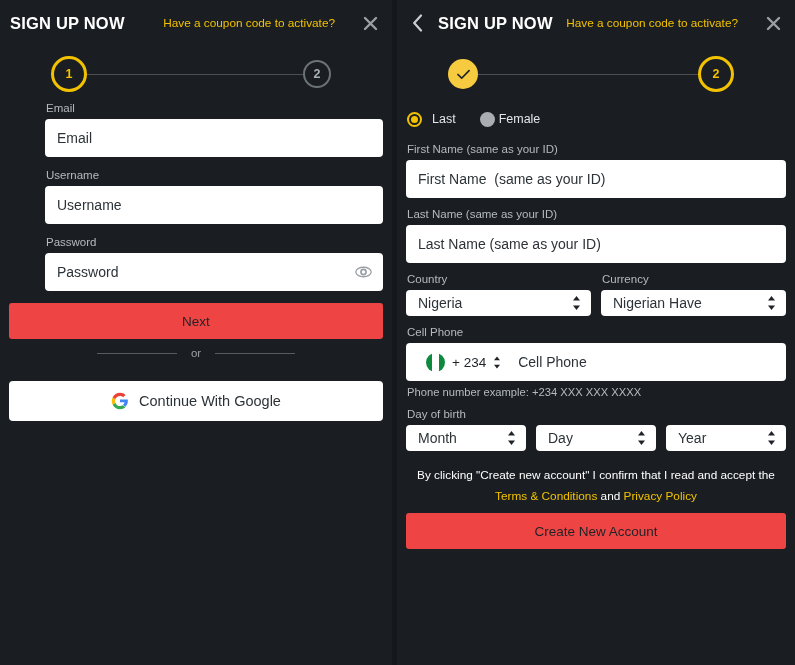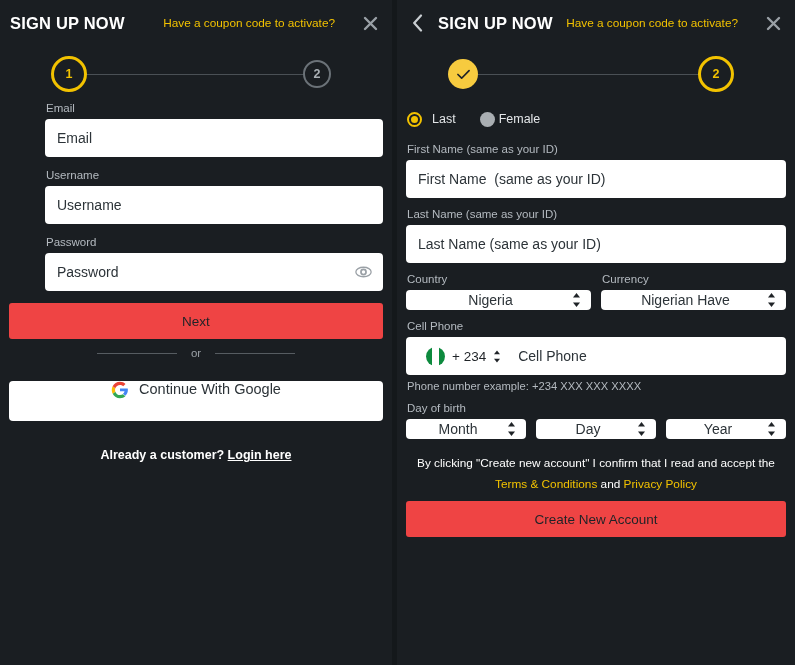--- a/index.html
+++ b/index.html
@@ -143,21 +143,21 @@
   .btn-white {
     width: 100%;
     height: 40px;
     background: #ffffff;
     color: #2c3338;
     border: none;
     border-radius: 4px;
     font-family: "Liberation Sans", sans-serif;
     font-size: 14.5px;
     cursor: pointer;
-    display: flex; align-items: flex-start; justify-content: center;
+    display: flex; align-items: center; justify-content: center;
     gap: 10px;
   }
 
   
   .or-row {
     display: flex;
     align-items: center;
     justify-content: center;
     gap: 14px;
     margin: 8px 0 22px;
@@ -196,32 +196,31 @@
     width: 7px; height: 7px; border-radius: 50%;
     background: #f2c200; display: block;
   }
   .radio-off { background: #a9aeb2; }
   .gender-label { font-size: 12.5px; color: #e3e6e8; margin-right: 14px; }
   .gender-label.second { margin-left: -6px; }
 
   
   .sel {
     width: 100%;
-    height: 20px;
+    height: 26px;
     background: #ffffff;
     border: none;
     border-radius: 4px;
     font-family: "Liberation Sans", sans-serif;
     font-size: 14px;
     color: #2c3338;
     padding: 0 28px 0 12px;
     display: flex; align-items: center;
     position: relative;
     cursor: pointer;
-    justify-content: center;
   }
   .sel-arrow {
     position: absolute;
     right: 10px; top: 50%;
     transform: translateY(-50%);
     line-height: 0;
     color: #1f2327;
   }
   .two-col { display: flex; gap: 10px; }
   .two-col > div { flex: 1 1 0; }
@@ -324,23 +323,20 @@
         <svg width="18" height="18" viewBox="0 0 48 48">
           <path fill="#4285F4" d="M45 24c0-1.6-.1-2.7-.4-3.9H24v7.1h12c-.2 1.9-1.5 4.7-4.4 6.6l6.8 5.2C42.4 35.3 45 30.1 45 24z"></path>
           <path fill="#34A853" d="M24 46c5.9 0 10.9-2 14.5-5.3l-6.9-5.3c-1.8 1.3-4.3 2.2-7.6 2.2-5.8 0-10.7-3.8-12.5-9.1l-7.1 5.5C8 41.3 15.4 46 24 46z"></path>
           <path fill="#FBBC05" d="M11.5 28.5c-.5-1.4-.7-2.9-.7-4.5s.3-3.1.7-4.5l-7.1-5.5C2.9 17 2 20.4 2 24s.9 7 2.4 10z"></path>
           <path fill="#EA4335" d="M24 10.6c4.1 0 6.9 1.8 8.5 3.3l6.2-6C34.9 4.4 29.9 2 24 2 15.4 2 8 6.7 4.4 14l7.1 5.5c1.8-5.3 6.7-8.9 12.5-8.9z"></path>
         </svg>
       </span>
       <span>Continue With Google</span>
     </button>
 
-    <div class="foot-note">
-      <span>Already a customer? </span><a href="#">Login here</a>
-    </div>
   </div>
 
   <div class="panel-gap"></div>
 
   <div class="panel panel-right">
 
     <div class="hdr">
       <div class="back-icon">
         <svg width="11" height="18" viewBox="0 0 11 18">
           <path d="M9 1.5 L2.2 9 L9 16.5" fill="none" stroke="currentColor" stroke-width="2.2" stroke-linecap="round" stroke-linejoin="round"></path>

